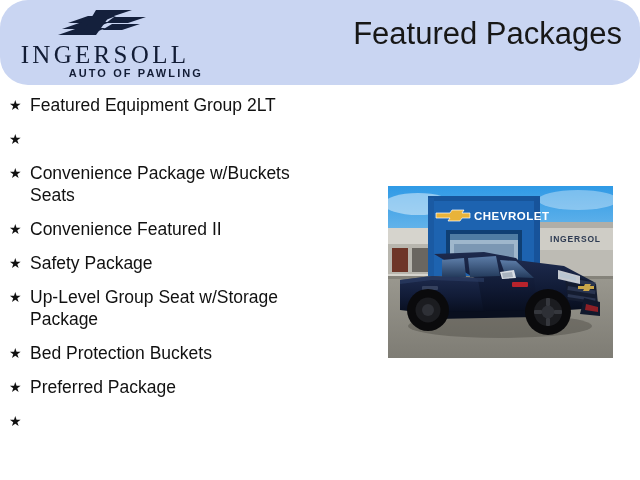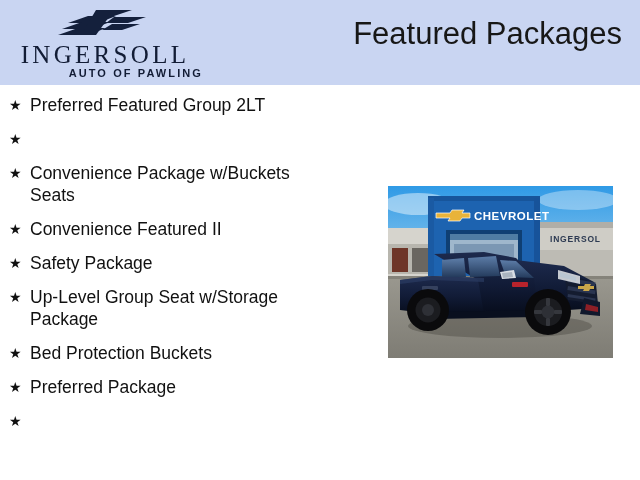--- a/index.html
+++ b/index.html
@@ -21,20 +21,21 @@
     background: #ffffff;
   }
 
   
   #header {
     position: absolute;
     left: 0; top: 0;
     width: 640px;
     height: 85px;
     background: #c9d5f2;
+    border-radius: 28px;
   }
   #brand {
     position: absolute;
     left: 0; top: 0;
     width: 210px;
     height: 85px;
   }
   #brand-mark {
     position: absolute;
     left: 56px; top: 6px;
@@ -144,21 +145,21 @@
       <div id="brand-sub">AUTO OF PAWLING</div>
     </div>
 
     <div id="header-title">Featured Packages</div>
   </div>
 
   <div id="features">
 
     <div class="feature-row">
       <span class="bullet">★</span>
-      <span class="feature-label">Preferred Featured Group 2LT</span>
+      <span class="feature-label">Featured Equipment Group 2LT</span>
     </div>
 
     <div class="feature-row">
       <span class="bullet">★</span>
     </div>
 
     <div class="feature-row">
       <span class="bullet">★</span>
       <span class="feature-label">Convenience Package w/Buckets Seats</span>
     </div>

